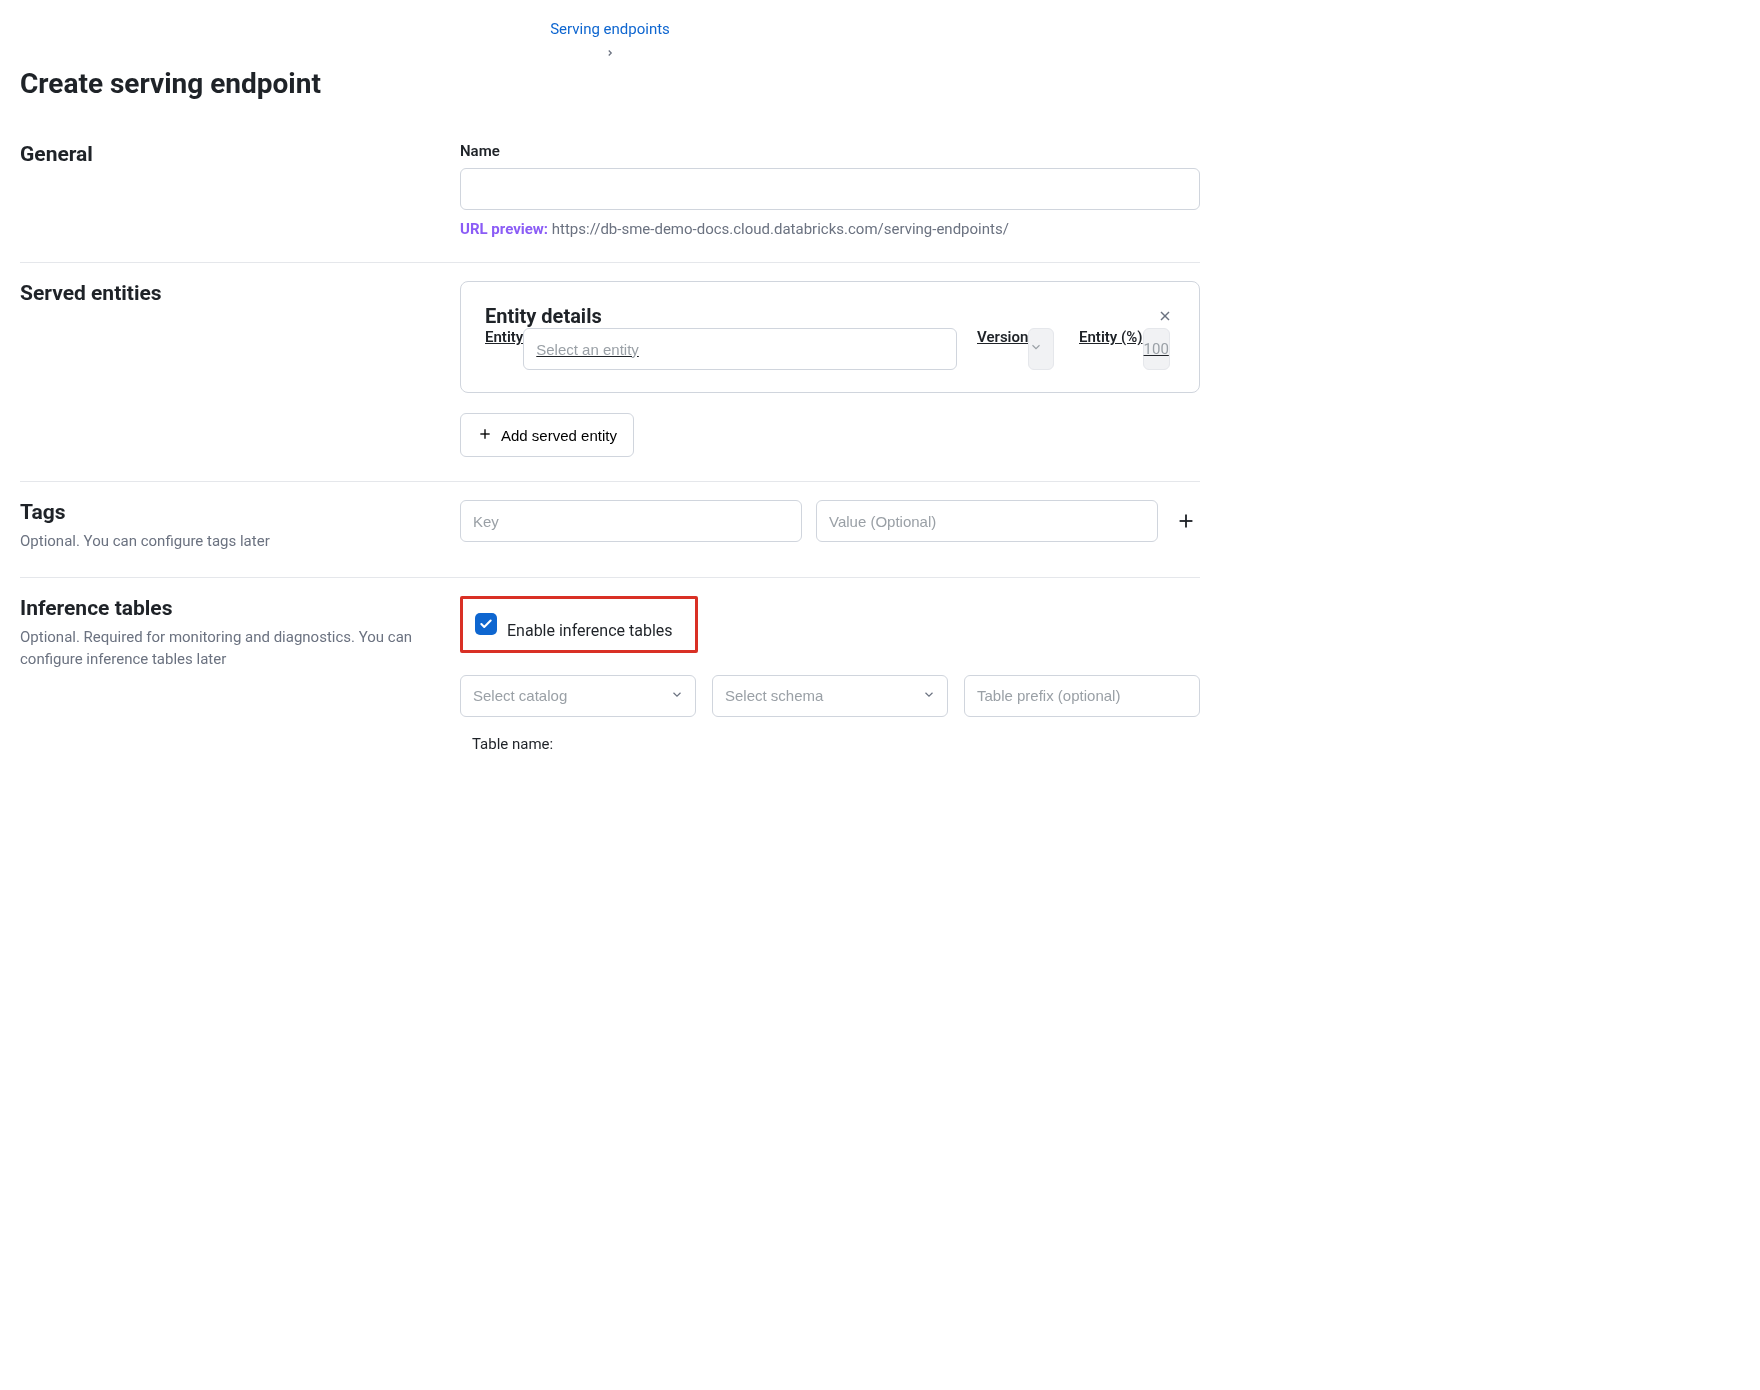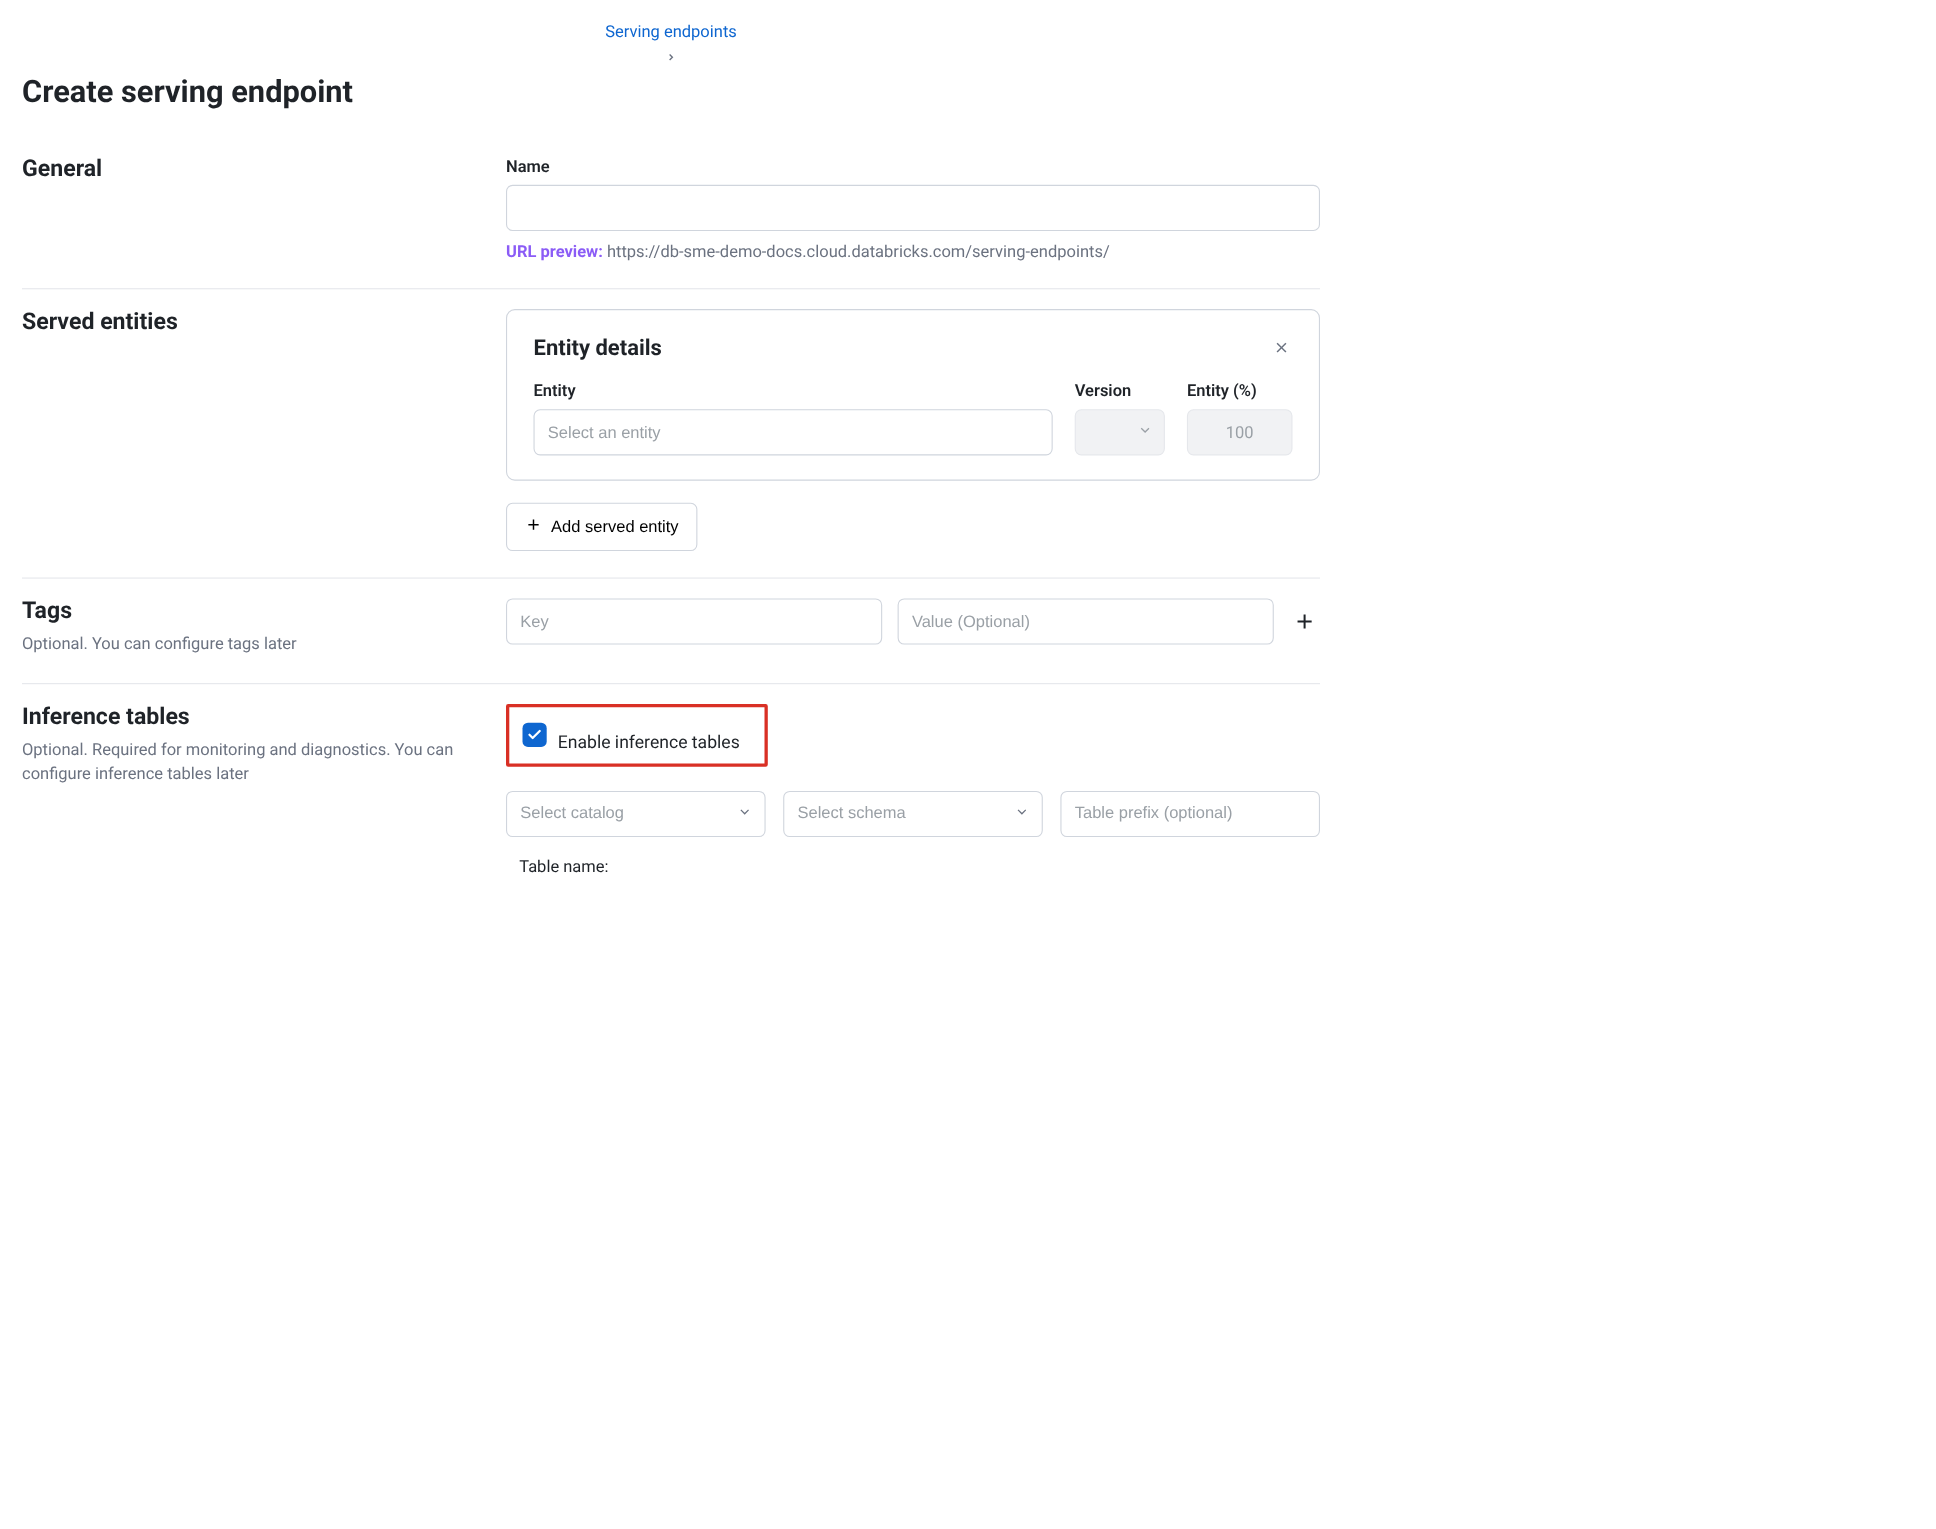--- a/index.html
+++ b/index.html
@@ -78,39 +78,38 @@
   .url-preview .lbl { font-weight: 700; color: #8b5cf6; margin-top: 13px; }
   .entity-card {
     border: 1px solid #d0d5dd;
     border-radius: 8px;
     padding: 22px 24px;
   }
   .entity-header {
     display: flex;
     align-items: center;
     justify-content: space-between;
-    margin-bottom: 18px;
   }
   .entity-title {
     font-size: 20px;
     font-weight: 700;
     margin: 0;
   }
   .close-x {
     width: 20px; height: 20px;
     display: inline-flex; align-items: center; justify-content: center;
     color: #6b7280;
     cursor: pointer;
   }
   .entity-row {
     display: flex;
     gap: 20px;
     align-items: flex-end;
   }
-  .entity-col { display: flex; flex-direction: column; }
+  .entity-col { display: flex; flex-direction: row; text-decoration: underline; }
   .entity-col.entity { flex: 1; }
   .entity-col.version { width: 82px; }
   .entity-col.traffic { width: 96px; }
   .disabled-box {
     height: 42px;
     border: 1px solid #e5e7eb;
     border-radius: 6px;
     background: #f1f2f4;
     color: #9aa0a6;
     display: flex;

